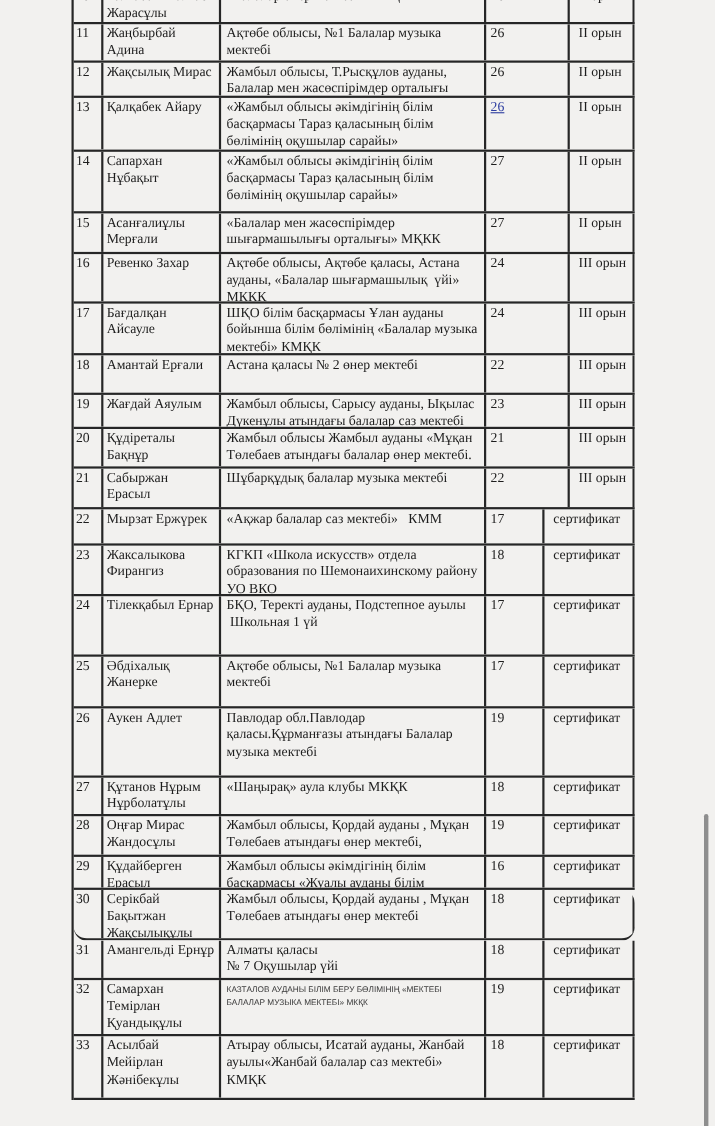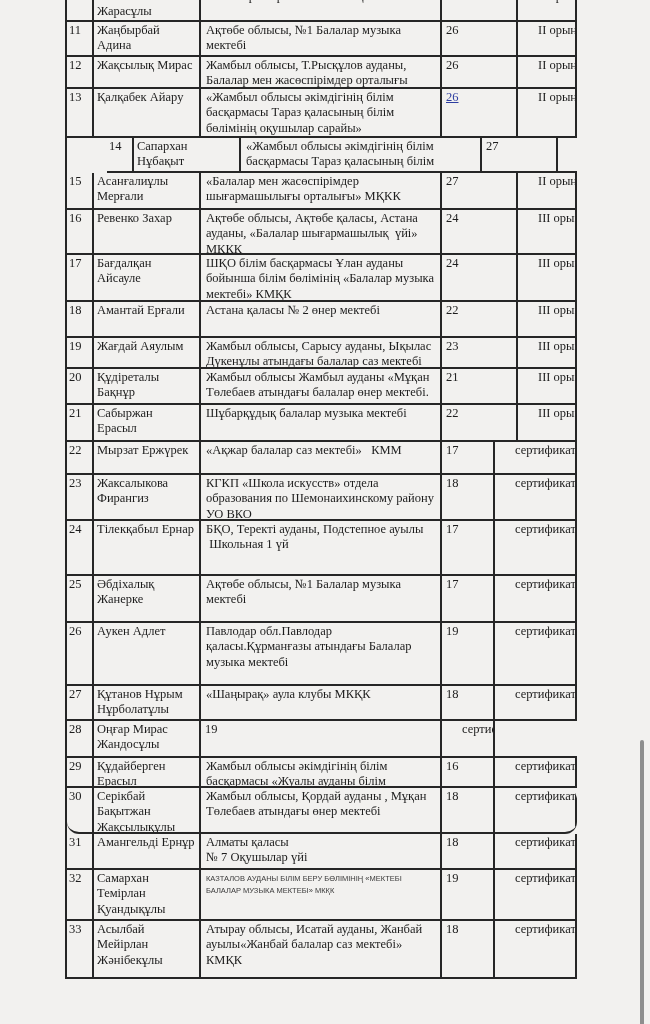--- a/index.html
+++ b/index.html
@@ -32,21 +32,21 @@
     padding:1px 2px 0 3px;
     font-size:12.5px;
     line-height:1.22;
     white-space:pre-wrap;
     overflow:hidden;
   }
   .c-num{padding-left:2px;padding-right:12px;}
   .c-name{padding-left:3px;}
   .c-school{padding-left:5px;}
   .c-score{padding-left:4px;}
-  .c-result{white-space:nowrap;padding-left:20px;}
+  .c-result{white-space:nowrap;padding-left:8px;}
   .link{color:#2d3da0;text-decoration:underline;}
   .small-school .c-school{
     font-size:7.5px;
     line-height:1.6;
     padding-top:3px;
     font-family:"Liberation Sans","DejaVu Sans",sans-serif;
     color:#3a3a3a;
   }
   .scrollbar{
     position:absolute;
@@ -84,21 +84,21 @@
         <div class="cell c-score">26</div>
         <div class="cell c-result">II орын</div>
       </div>
       <div class="row secA" style="height: 49px;">
         <div class="cell c-num">13</div>
         <div class="cell c-name">Қалқабек Айару</div>
         <div class="cell c-school">«Жамбыл облысы әкімдігінің білім басқармасы Тараз қаласының білім бөлімінің оқушылар сарайы»</div>
         <div class="cell c-score link">26</div>
         <div class="cell c-result">II орын</div>
       </div>
-      <div class="row secA" style="height: 35px; margin-left: 40px;">
+      <div class="row secA" style="height: 56px;">
         <div class="cell c-num">14</div>
         <div class="cell c-name">Сапархан
 Нұбақыт</div>
         <div class="cell c-school">«Жамбыл облысы әкімдігінің білім басқармасы Тараз қаласының білім бөлімінің оқушылар сарайы»</div>
         <div class="cell c-score">27</div>
         <div class="cell c-result">II орын</div>
       </div>
       <div class="row secA" style="height: 37px;">
         <div class="cell c-num">15</div>
         <div class="cell c-name">Асанғалиұлы
@@ -195,20 +195,21 @@
         <div class="cell c-name">Құтанов Нұрым
 Нұрболатұлы</div>
         <div class="cell c-school">«Шаңырақ» аула клубы МКҚК</div>
         <div class="cell c-score">18</div>
         <div class="cell c-result">сертификат</div>
       </div>
       <div class="row secB" style="height: 37px;">
         <div class="cell c-num">28</div>
         <div class="cell c-name">Оңғар Мирас
 Жандосұлы</div>
+        <div class="cell c-school">Жамбыл облысы, Қордай ауданы , Мұқан Төлебаев атындағы өнер мектебі,</div>
         <div class="cell c-score">19</div>
         <div class="cell c-result">сертификат</div>
       </div>
       <div class="row secB" style="height: 30px;">
         <div class="cell c-num">29</div>
         <div class="cell c-name">Құдайберген
 Ерасыл</div>
         <div class="cell c-school">Жамбыл облысы әкімдігінің білім басқармасы «Жуалы ауданы білім бөлімінің №1 Балалар өнер мектебі» КММ</div>
         <div class="cell c-score">16</div>
         <div class="cell c-result">сертификат</div>

